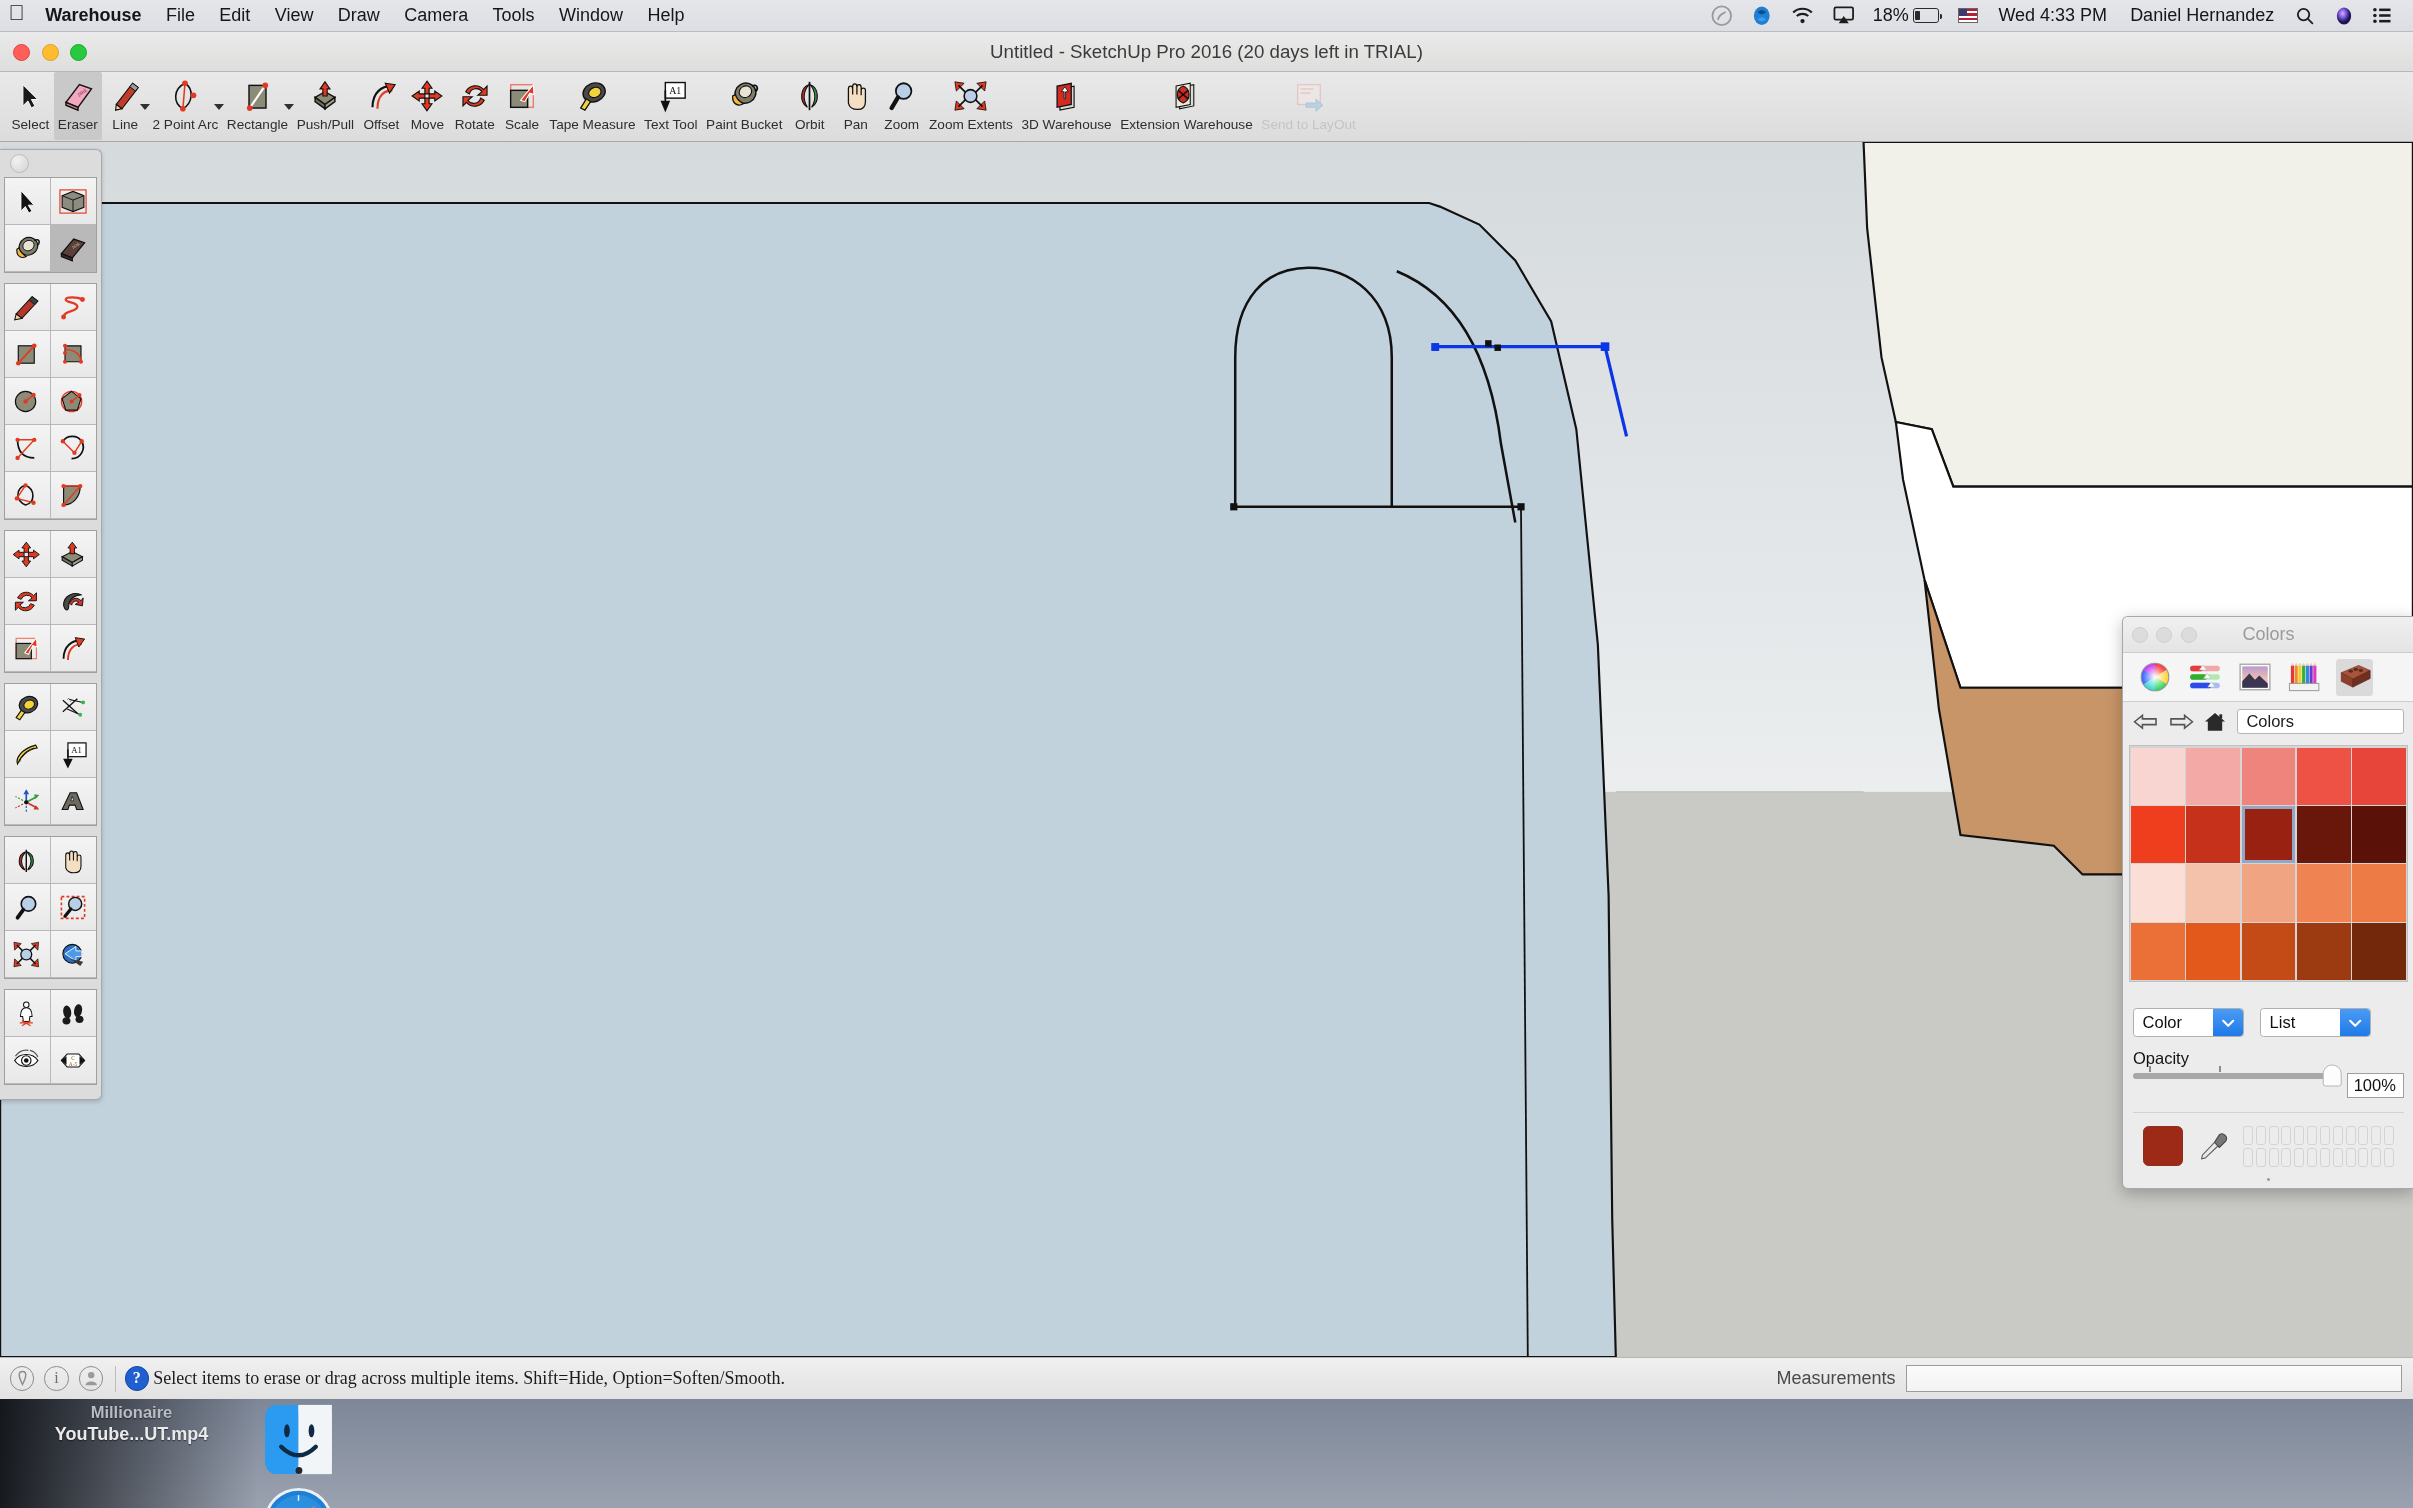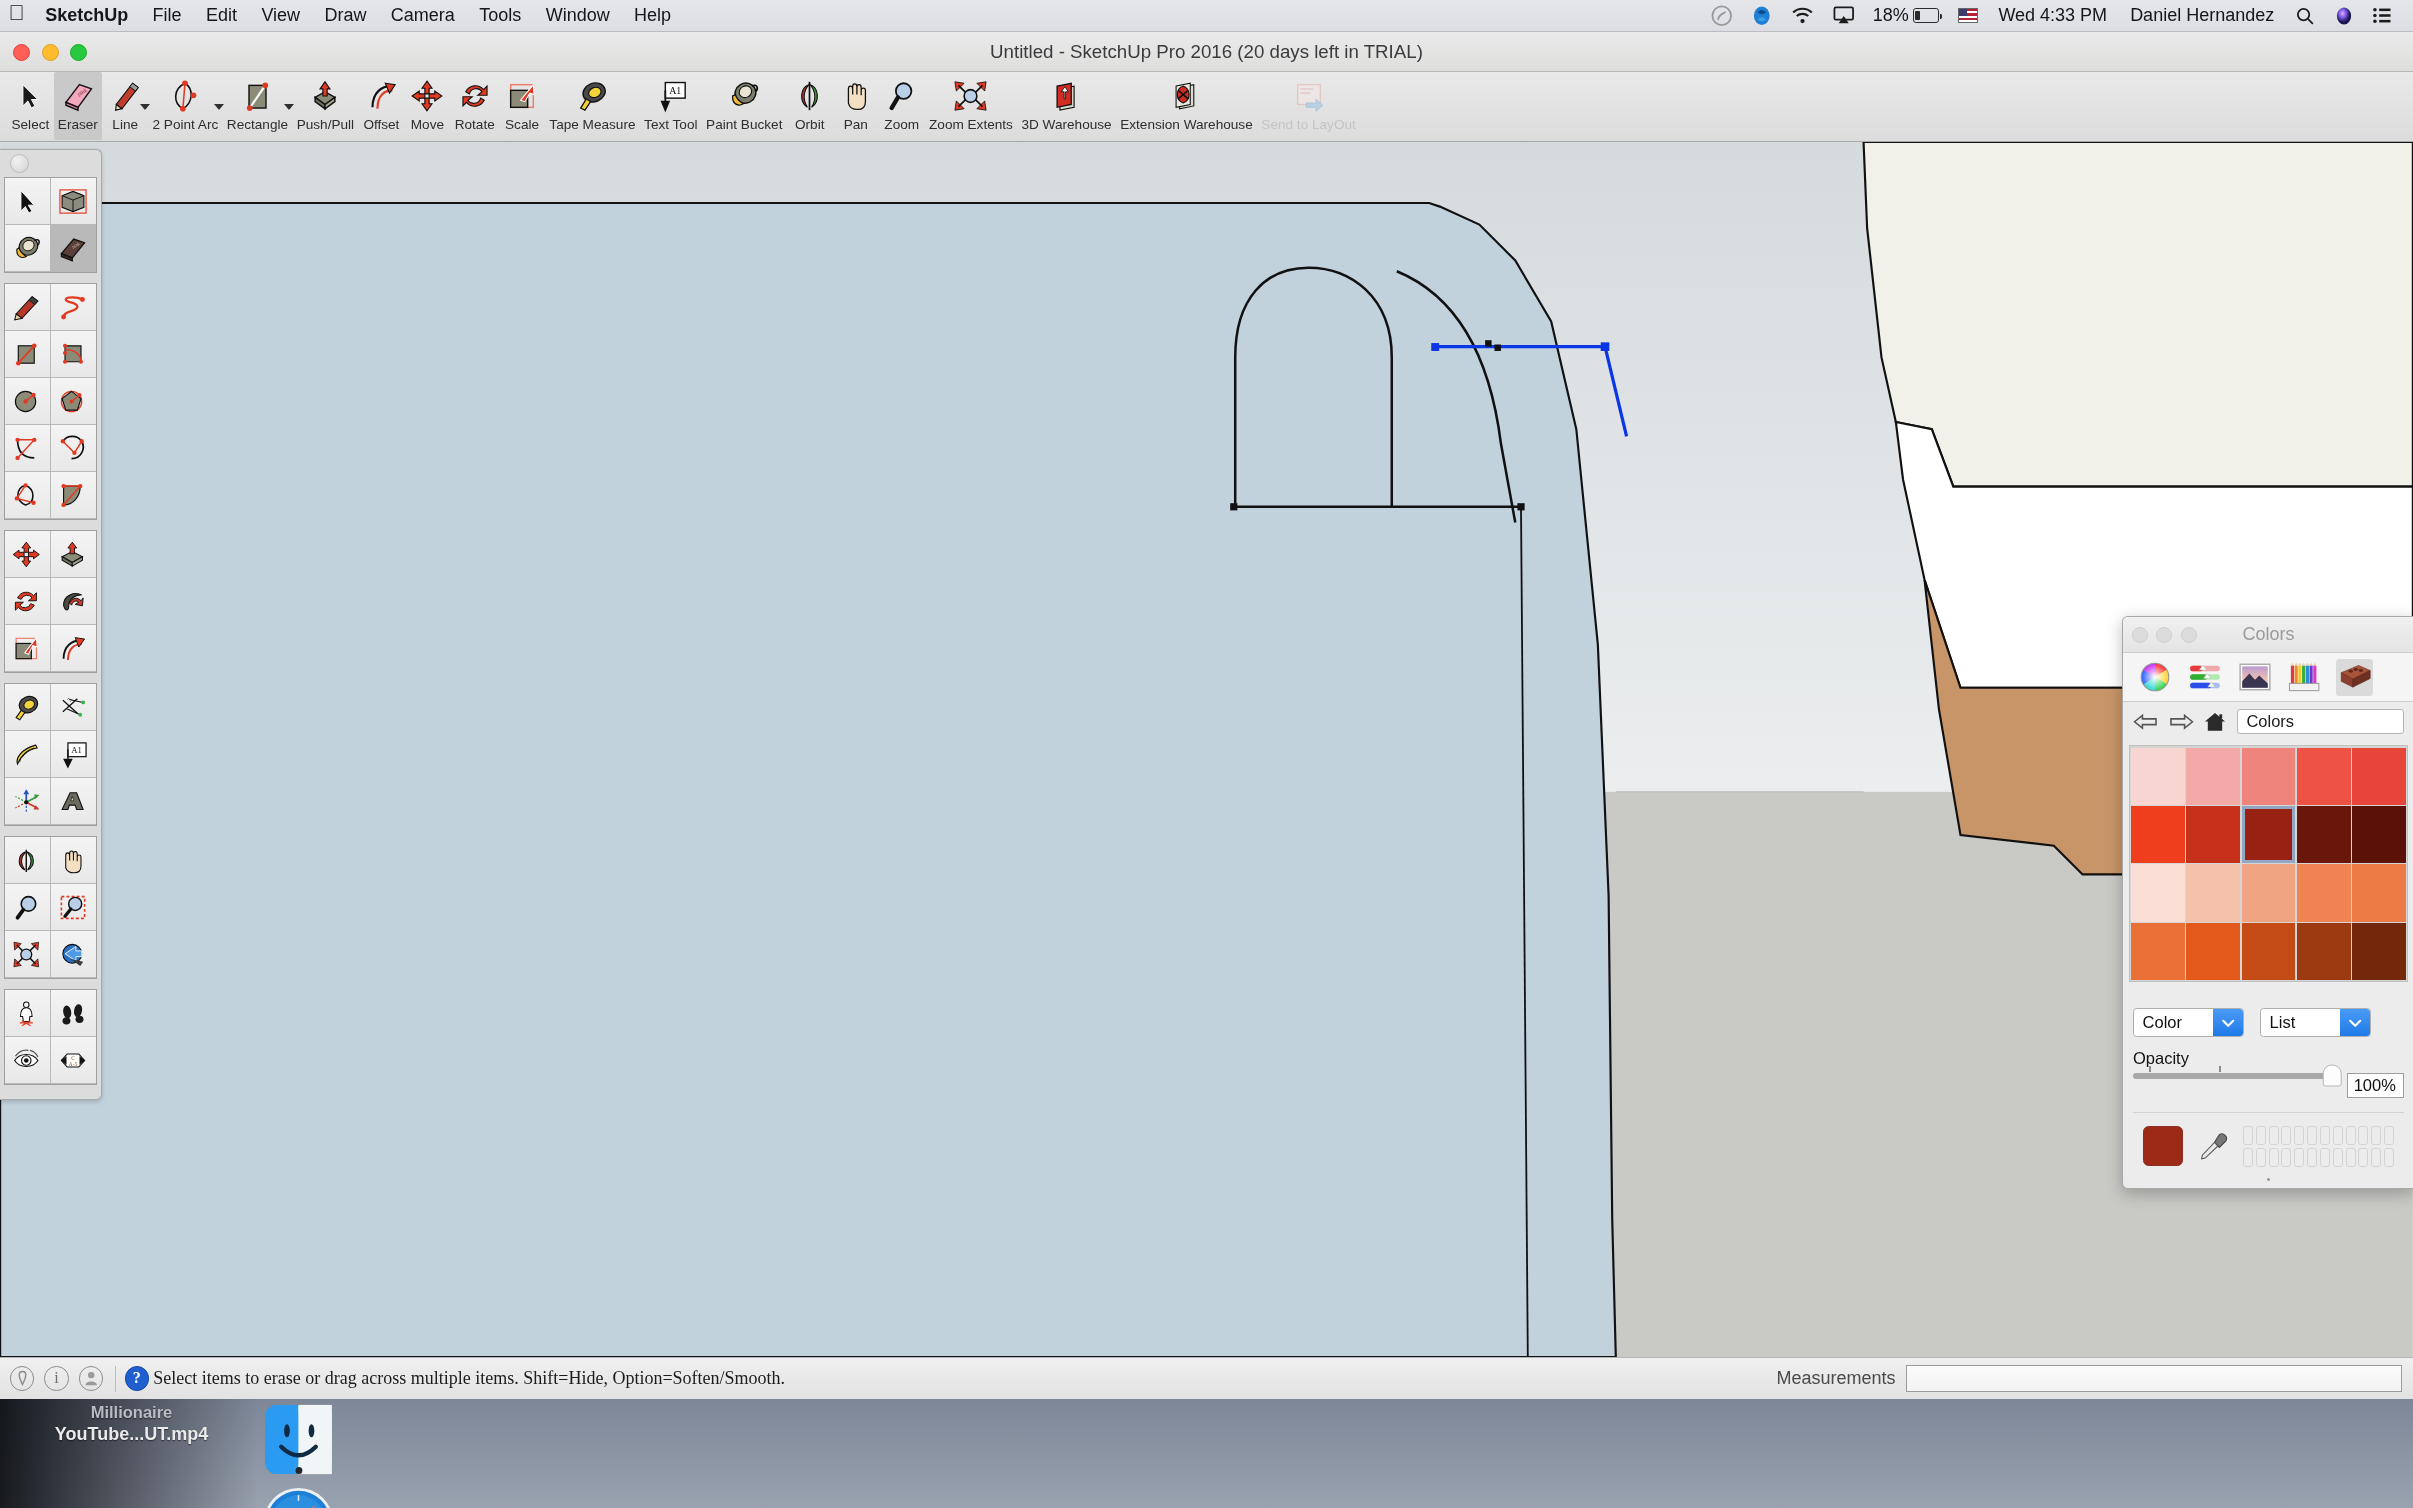--- a/index.html
+++ b/index.html
@@ -274,21 +274,21 @@
   }
   .dock-sep { width:1.4px; height:75px; background:rgba(255,255,255,.35); margin:0 7.2px; align-self:flex-start; }
 </style>
 </head>
 <body>
 
 <div id="root">
 
   <div class="menubar">
     <div class="apple-logo"></div>
-    <div class="menu-item app-name">SketchUp</div>
+    <div class="menu-item app-name">Warehouse</div>
     <div class="menu-item">File</div>
     <div class="menu-item">Edit</div>
     <div class="menu-item">View</div>
     <div class="menu-item">Draw</div>
     <div class="menu-item">Camera</div>
     <div class="menu-item">Tools</div>
     <div class="menu-item">Window</div>
     <div class="menu-item">Help</div>
 
     <div class="menubar-right">

